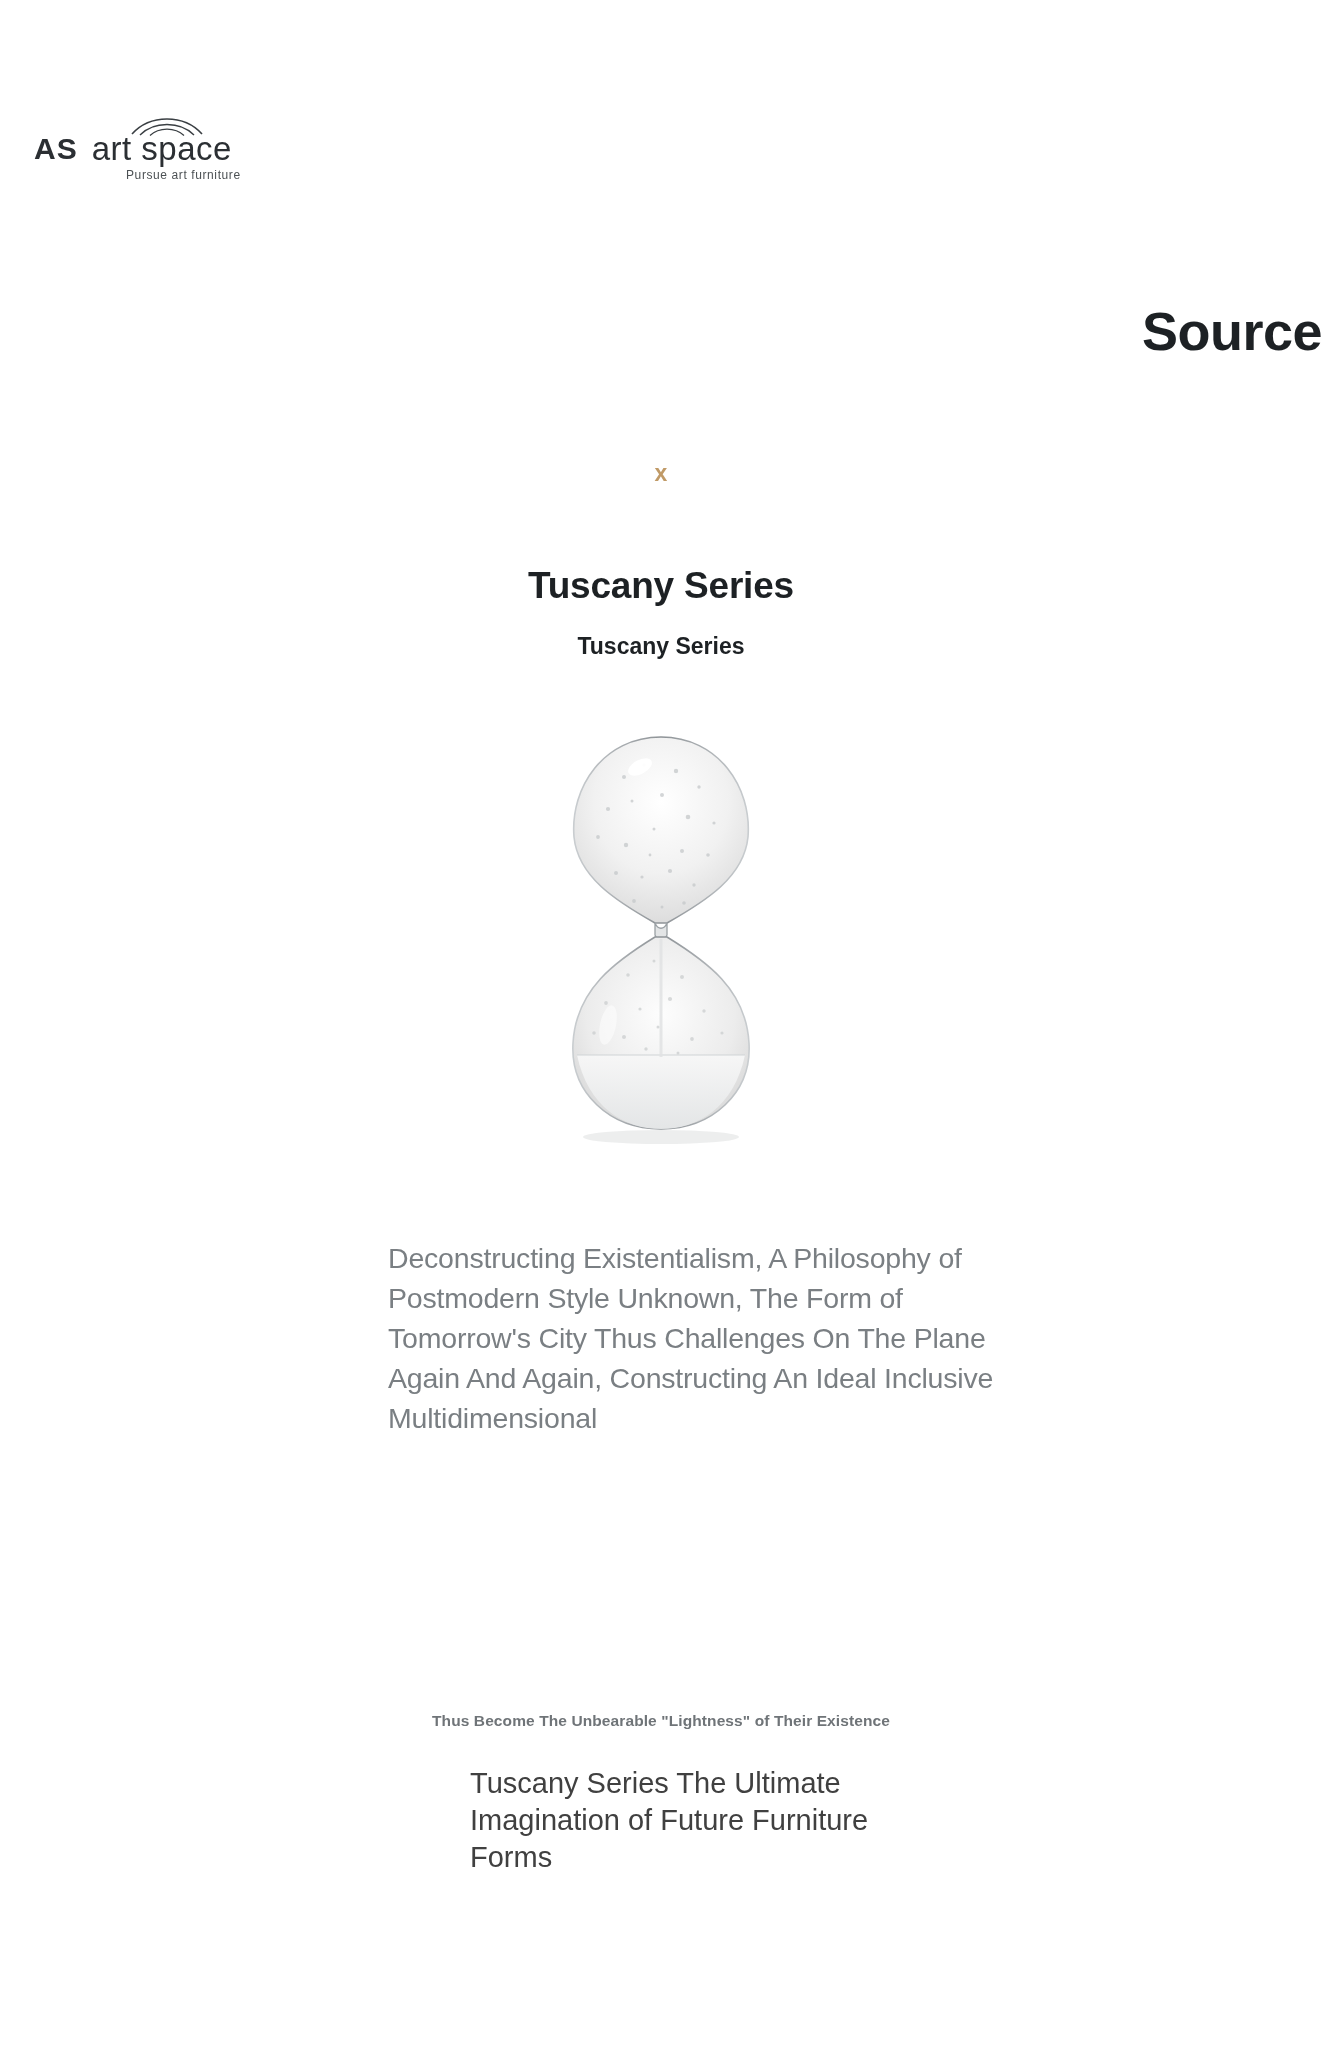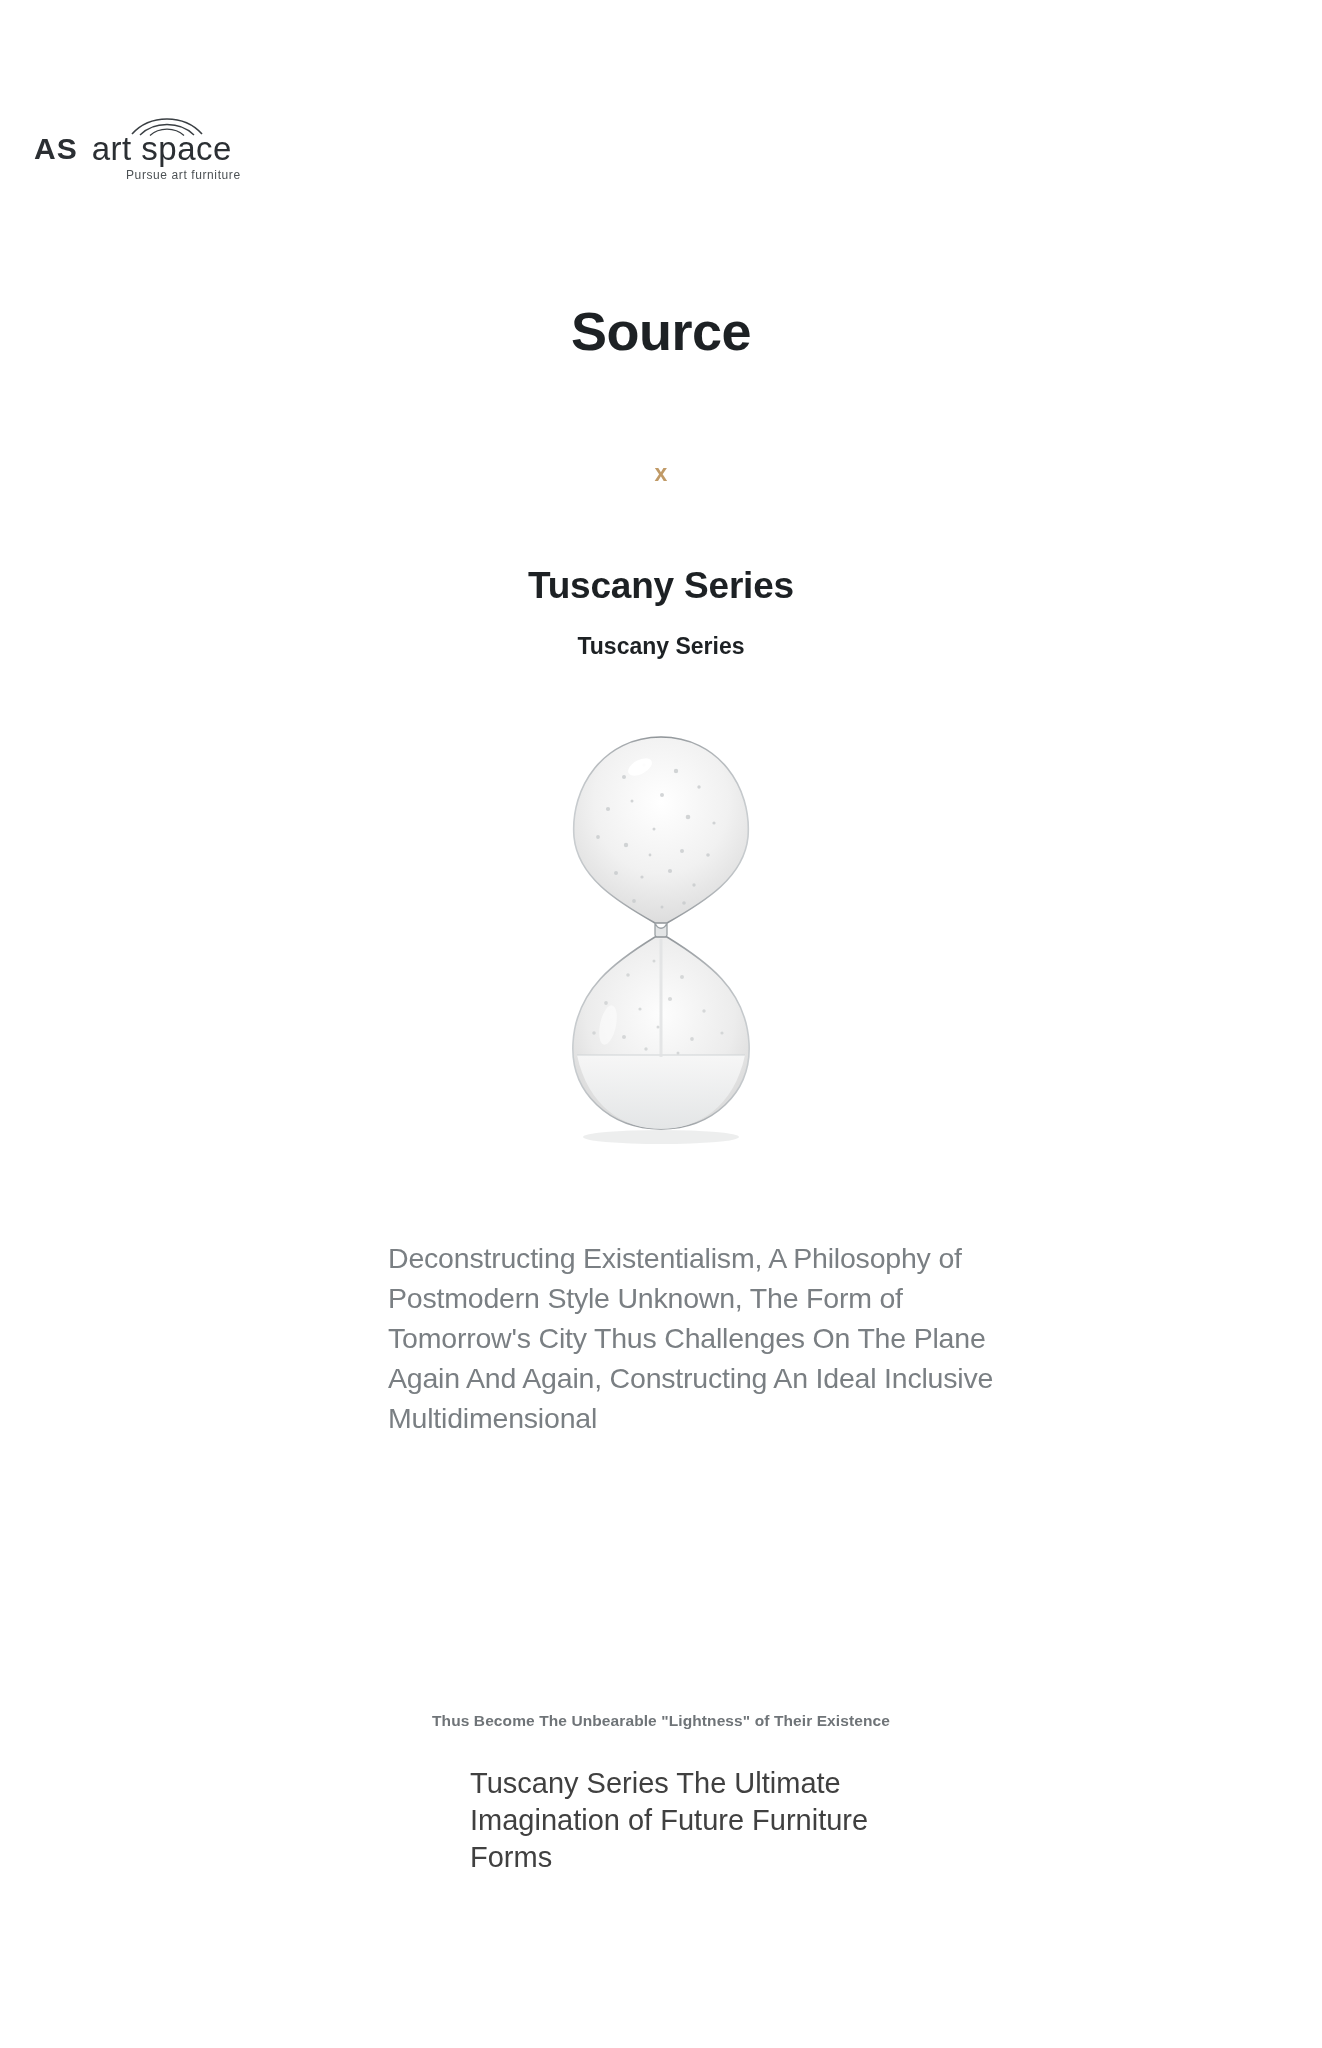--- a/index.html
+++ b/index.html
@@ -62,21 +62,21 @@
     color: #4c5154;
     font-weight: 400;
   }
 
   
   .source-title {
     position: absolute;
     left: 0;
     right: 0;
     top: 300px;
-    text-align: center;
+    text-align: right;
     font-family: "Liberation Sans", sans-serif;
     font-weight: 700;
     font-size: 54px;
     letter-spacing: -0.5px;
     color: #1d2124;
   }
   .x-mark {
     position: absolute;
     left: 0;
     right: 0;

